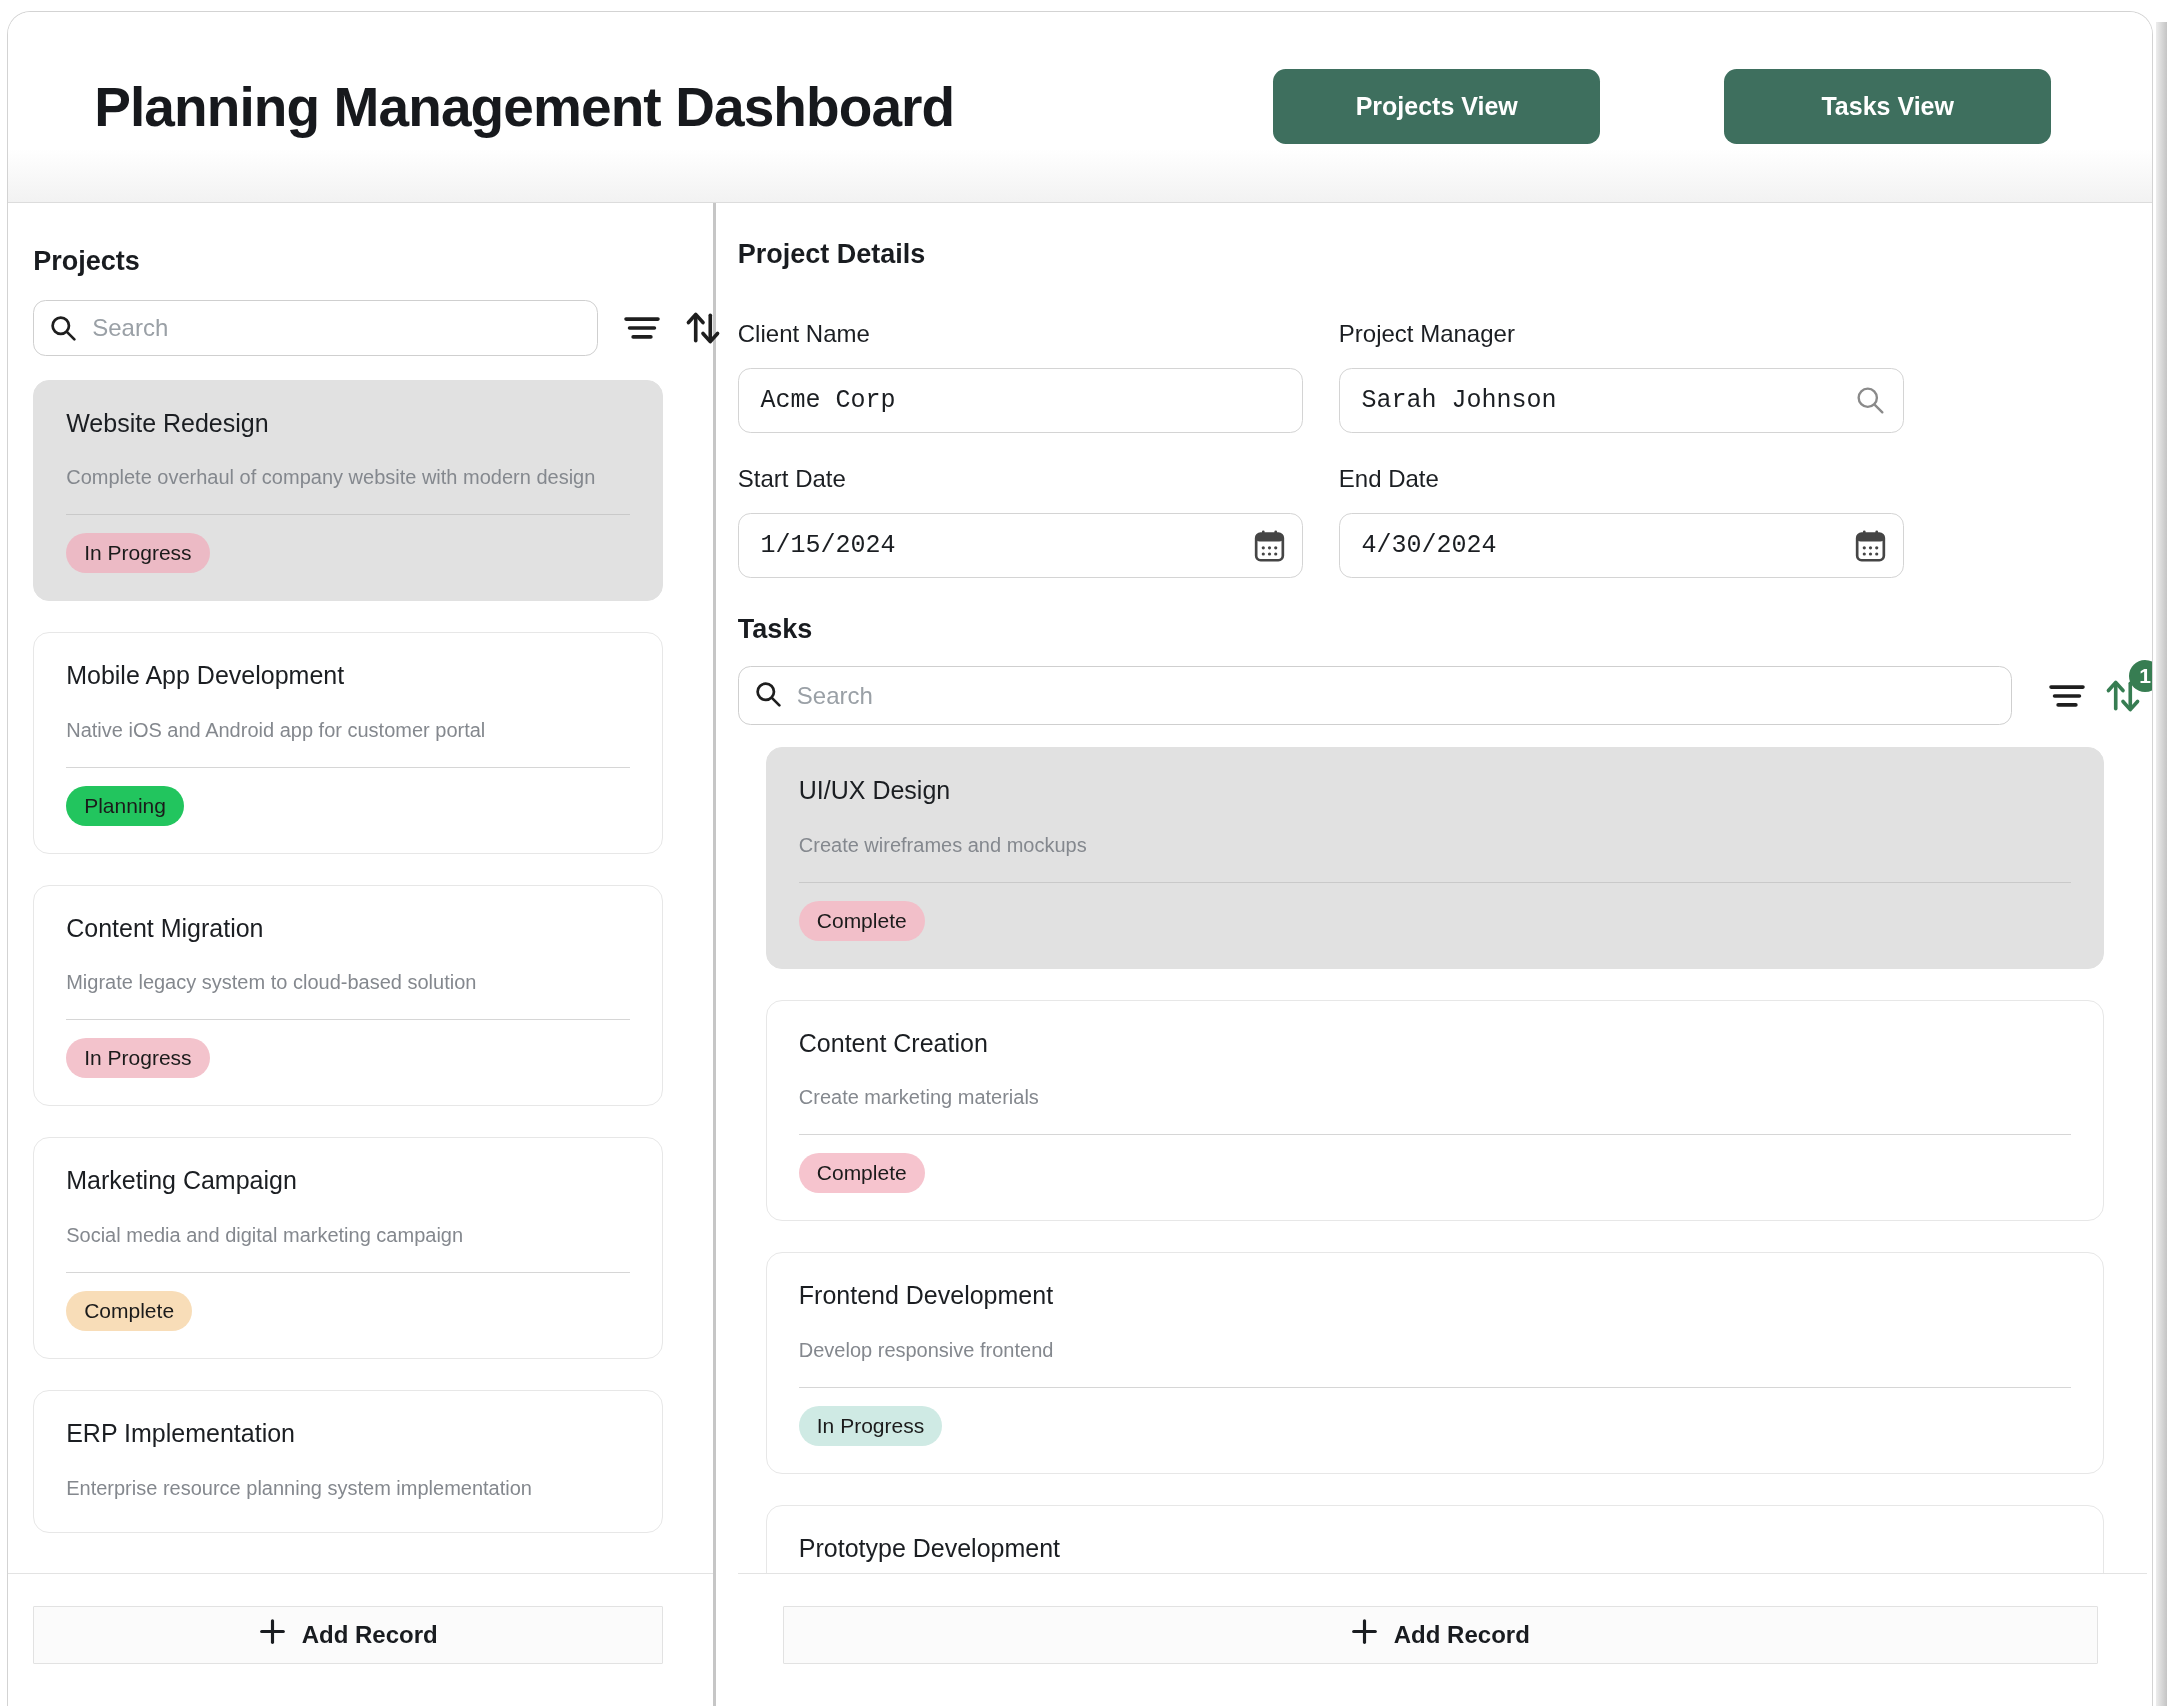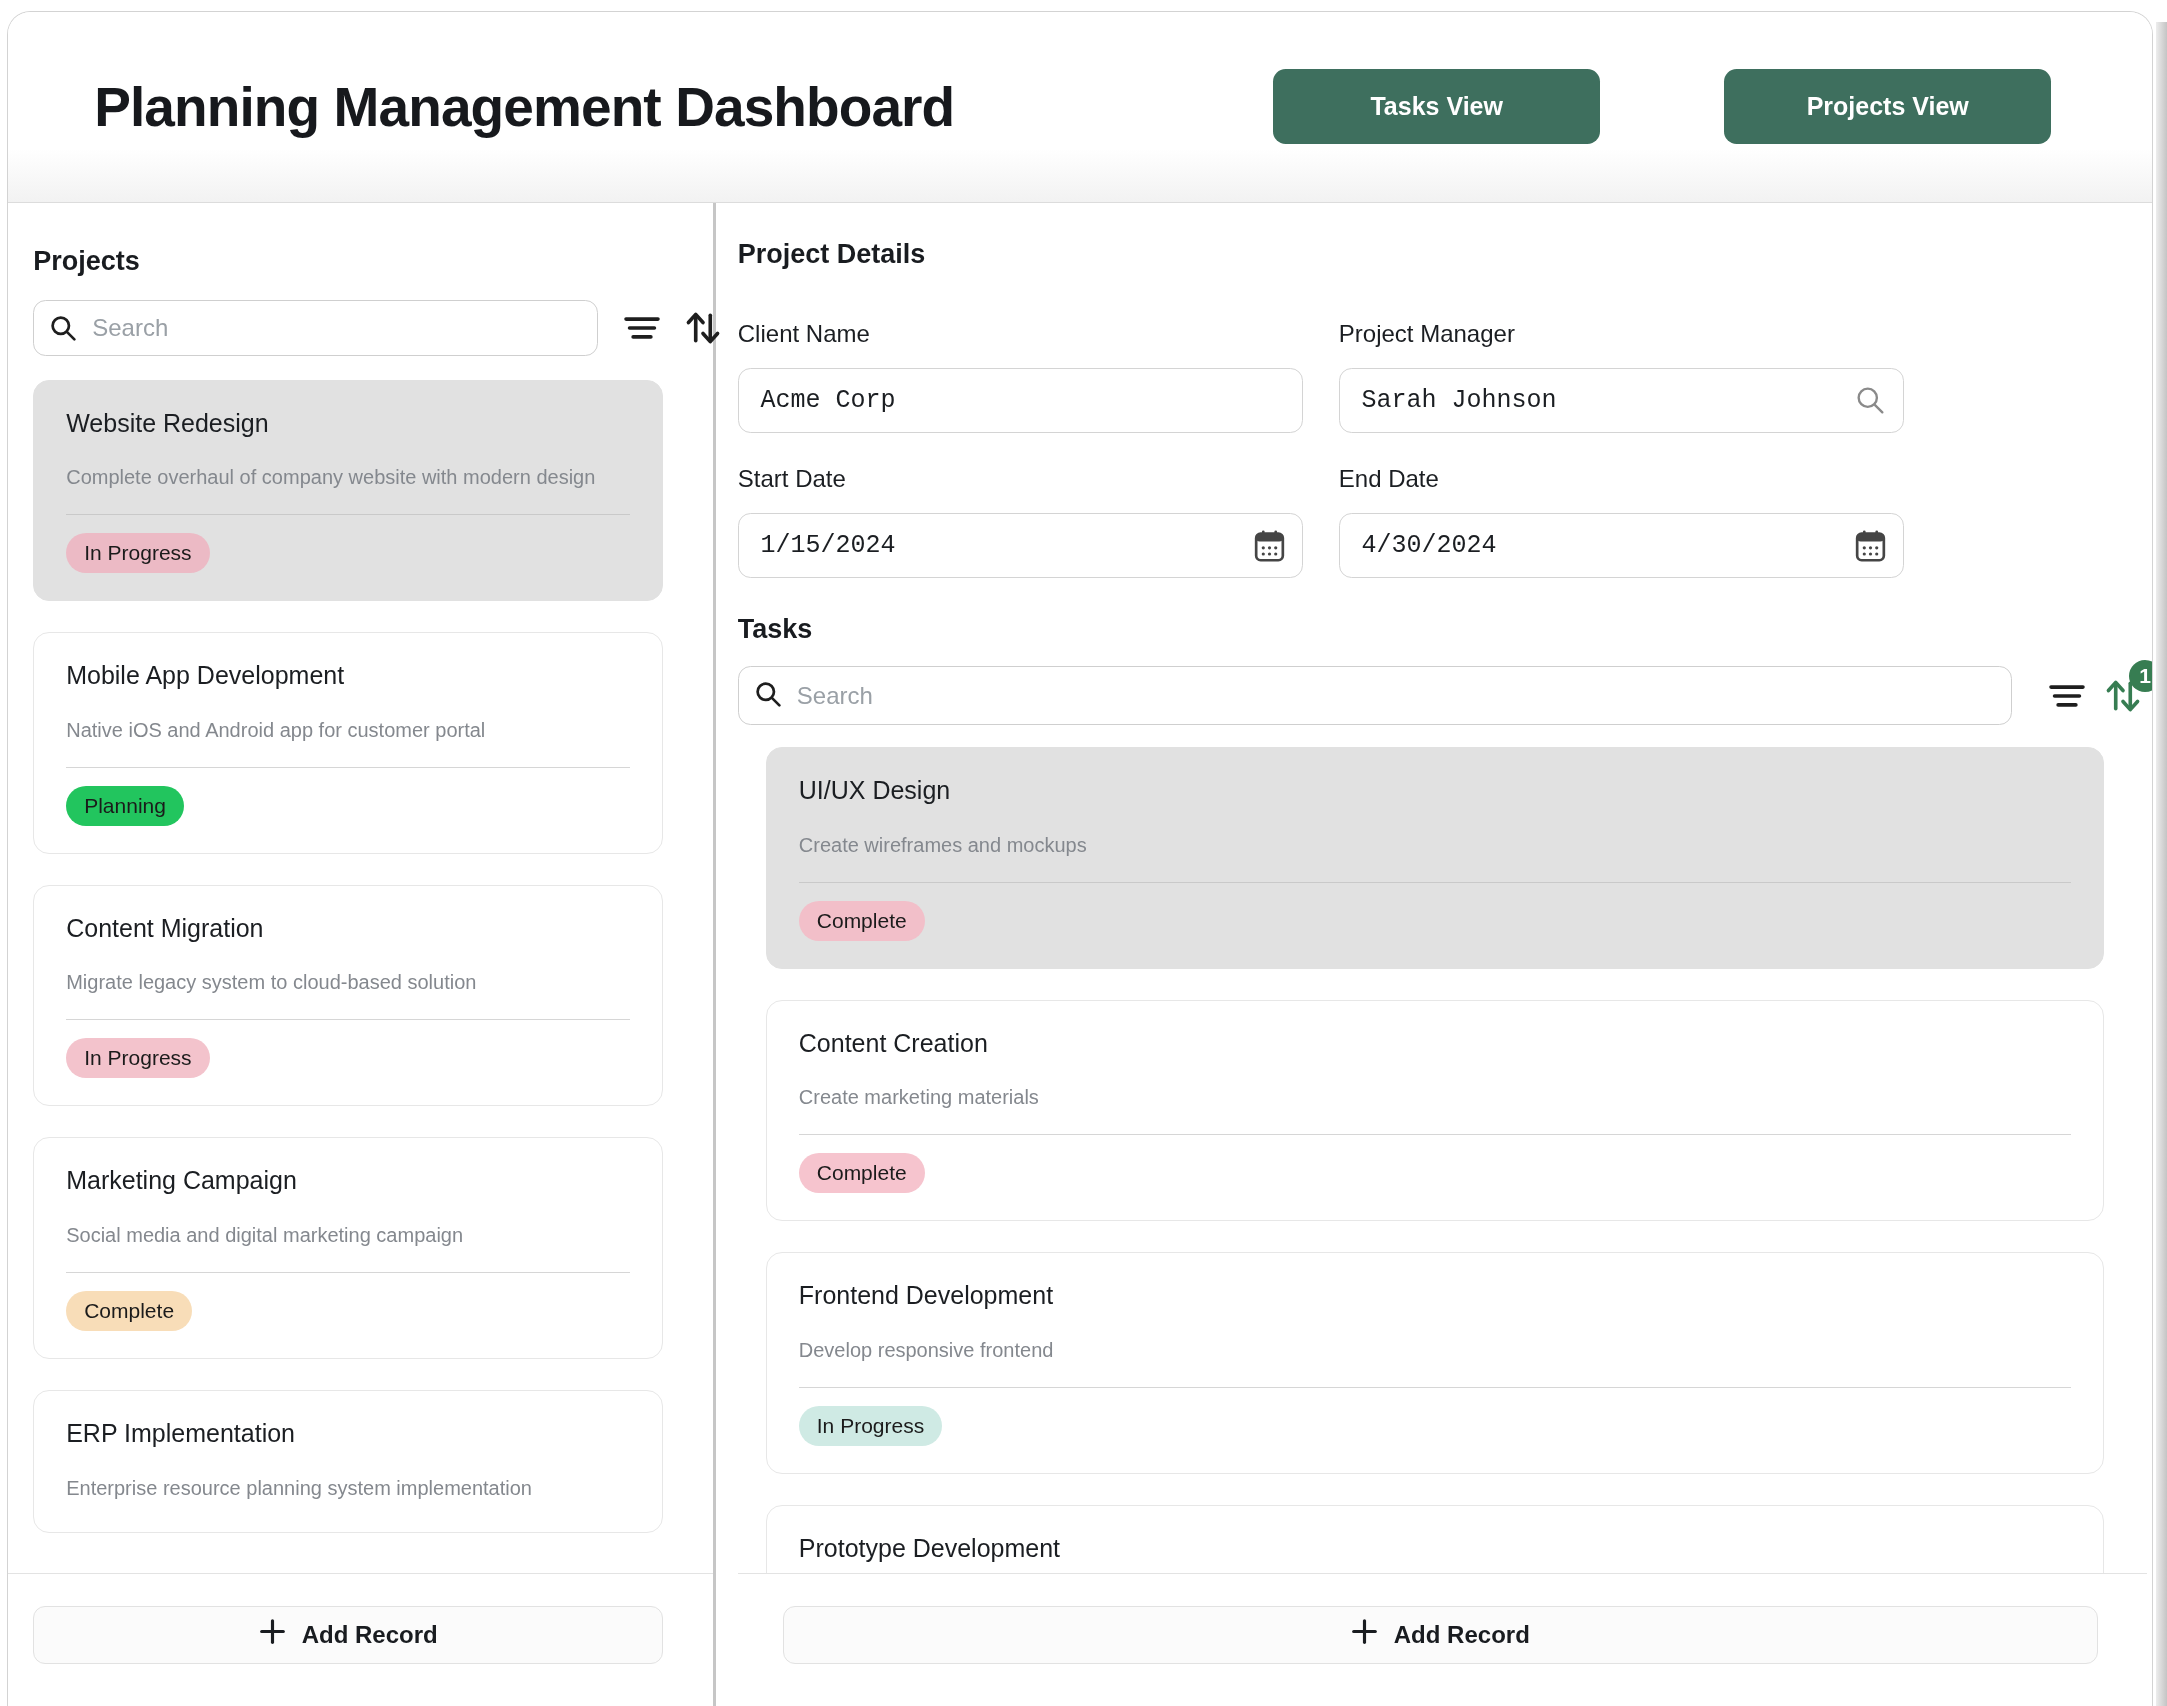--- a/index.html
+++ b/index.html
@@ -88,21 +88,21 @@
   .card-sep{ height:0; border-top:1.8px solid #d6d6d6; margin-top:20px; }
   .card.selected .card-sep{ border-top-color:#c9c9c9; }
   .badge{
     display:inline-block; margin-top:18px; padding:8px 18px; border-radius:899px;
     font-size:21px; color:#1b1b1b;
   }
 
   
   .add-record-btn{
     flex:0 0 auto; height:58px; margin:32px 50px 43px 25px;
-    background:#fbfbfb; border:1.8px solid #e2e2e2; border-radius:12px;
+    background:#fbfbfb; border:1.8px solid #e2e2e2; border-radius:1px;
     font-size:24px; font-weight:600; color:#191c20; font-family:inherit;
     display:flex; align-items:center; justify-content:center; gap:16px; cursor:pointer;
   }
   .main .add-record-btn{ margin:32px 49px 43px 45px; }
 
   
   .main h2.section-title{ margin-top:36px; }
   .details-form{
     margin-top:50px; display:grid; grid-template-columns:565px 565px;
     column-gap:36px; row-gap:32px;
@@ -119,22 +119,22 @@
   .tasks-title{ margin-top:65px; }
 </style>
 </head>
 <body>
 
 <div class="page-card">
 
   <div class="header">
     <div class="app-title">Planning Management Dashboard</div>
     <div class="header-buttons">
+      <button class="view-btn">Projects View</button>
       <button class="view-btn">Tasks View</button>
-      <button class="view-btn">Projects View</button>
     </div>
   </div>
 
   <div class="content">
 
     <div class="sidebar">
       <h2 class="section-title">Projects</h2>
 
       <div class="search-row">
         <div class="search-box">

